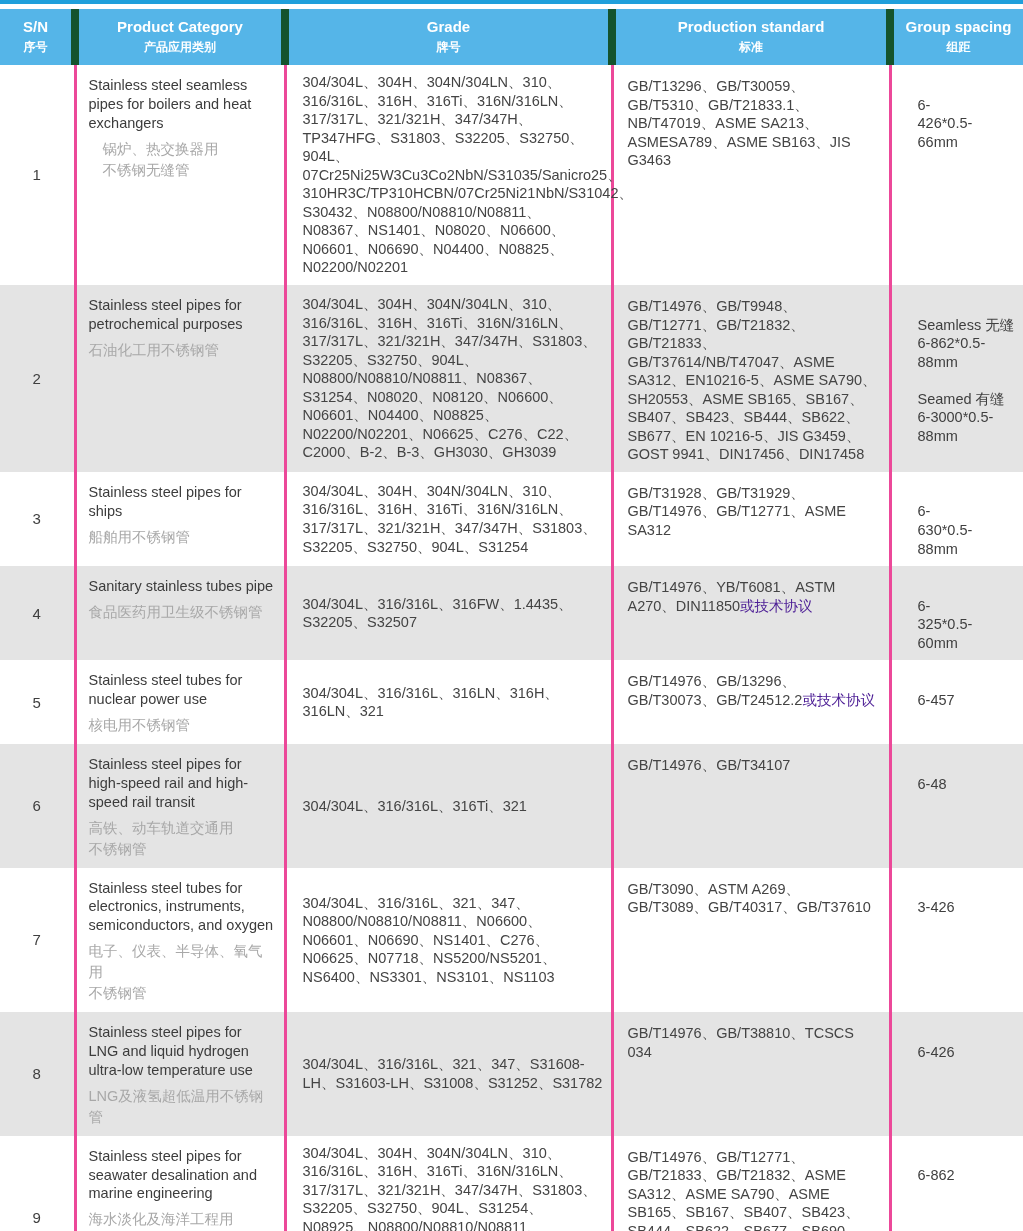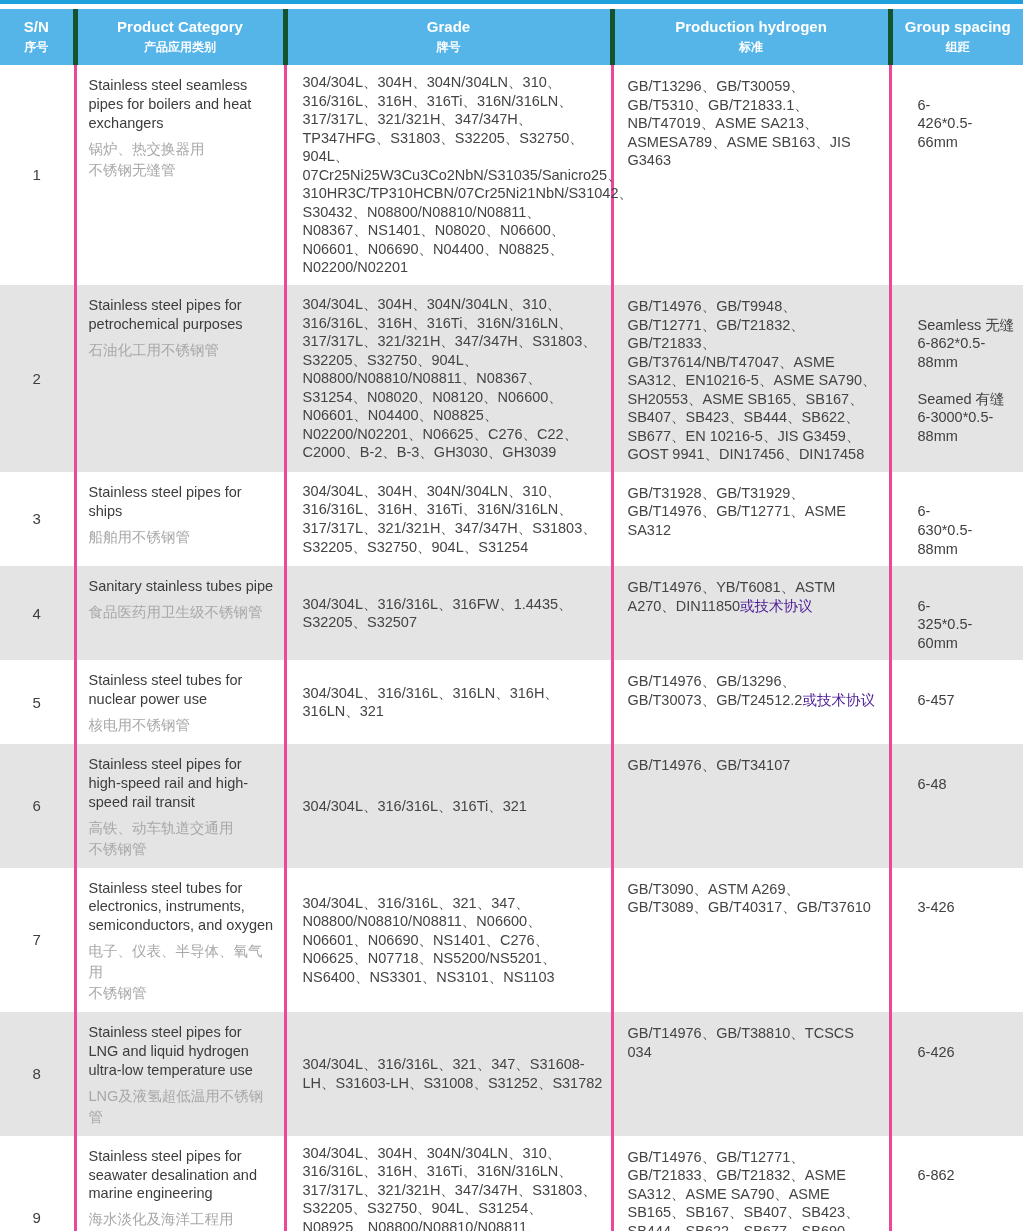--- a/index.html
+++ b/index.html
@@ -21,21 +21,21 @@
 
   .hrow { display: table-row; background: #55b5e8; }
   .hcell {
     display: table-cell;
     height: 56px;
     vertical-align: middle;
     text-align: center;
     color: #ffffff;
     padding: 8px 4px;
   }
-  .hcell + .hcell { border-left: 5px solid #14532d; }
+  .hcell + .hcell { border-left: 8px solid #14532d; }
   .h-en { font-size: 15px; font-weight: bold; margin-bottom: 4px; }
   .h-zh { font-size: 12px; font-weight: bold; }
 
   .c-sn    { width: 75px; margin-top: 21px; }
   .c-cat   { width: 210px; }
   .c-grade { width: 327px; }
   .c-std   { width: 278px; }
   .c-space { width: 133px; }
 
   .row { display: table-row; background: #ffffff; }
@@ -92,36 +92,36 @@
       </div>
       <div class="hcell c-cat">
         <div class="h-en">Product Category</div>
         <div class="h-zh">产品应用类别</div>
       </div>
       <div class="hcell c-grade">
         <div class="h-en">Grade</div>
         <div class="h-zh">牌号</div>
       </div>
       <div class="hcell c-std">
-        <div class="h-en">Production hydrogen</div>
+        <div class="h-en">Production standard</div>
         <div class="h-zh">标准</div>
       </div>
       <div class="hcell c-space">
         <div class="h-en">Group spacing</div>
         <div class="h-zh">组距</div>
       </div>
     </div>
 
   <div class="row">
     <div class="cell c-sn">
       <span>1</span>
     </div>
     <div class="cell c-cat">
       <div class="cat-en">Stainless steel seamless pipes for boilers and heat exchangers</div>
-      <div class="cat-zh" style="white-space: pre-line;">锅炉、热交换器用
+      <div class="cat-zh" style="white-space: pre-line; margin-left: 14px;">锅炉、热交换器用
 不锈钢无缝管</div>
     </div>
     <div class="cell c-grade">
       <span>304/304L、304H、304N/304LN、310、316/316L、316H、316Ti、316N/316LN、317/317L、321/321H、347/347H、TP347HFG、S31803、S32205、S32750、904L、07Cr25Ni25W3Cu3Co2NbN/S31035/Sanicro25、310HR3C/TP310HCBN/07Cr25Ni21NbN/S31042、S30432、N08800/N08810/N08811、N08367、NS1401、N08020、N06600、N06601、N06690、N04400、N08825、N02200/N02201</span>
     </div>
     <div class="cell c-std">
       <span>GB/T13296、GB/T30059、GB/T5310、GB/T21833.1、NB/T47019、ASME SA213、ASMESA789、ASME SB163、JIS G3463</span><span class="note"></span>
     </div>
     <div class="cell c-space">
       <span>6-

